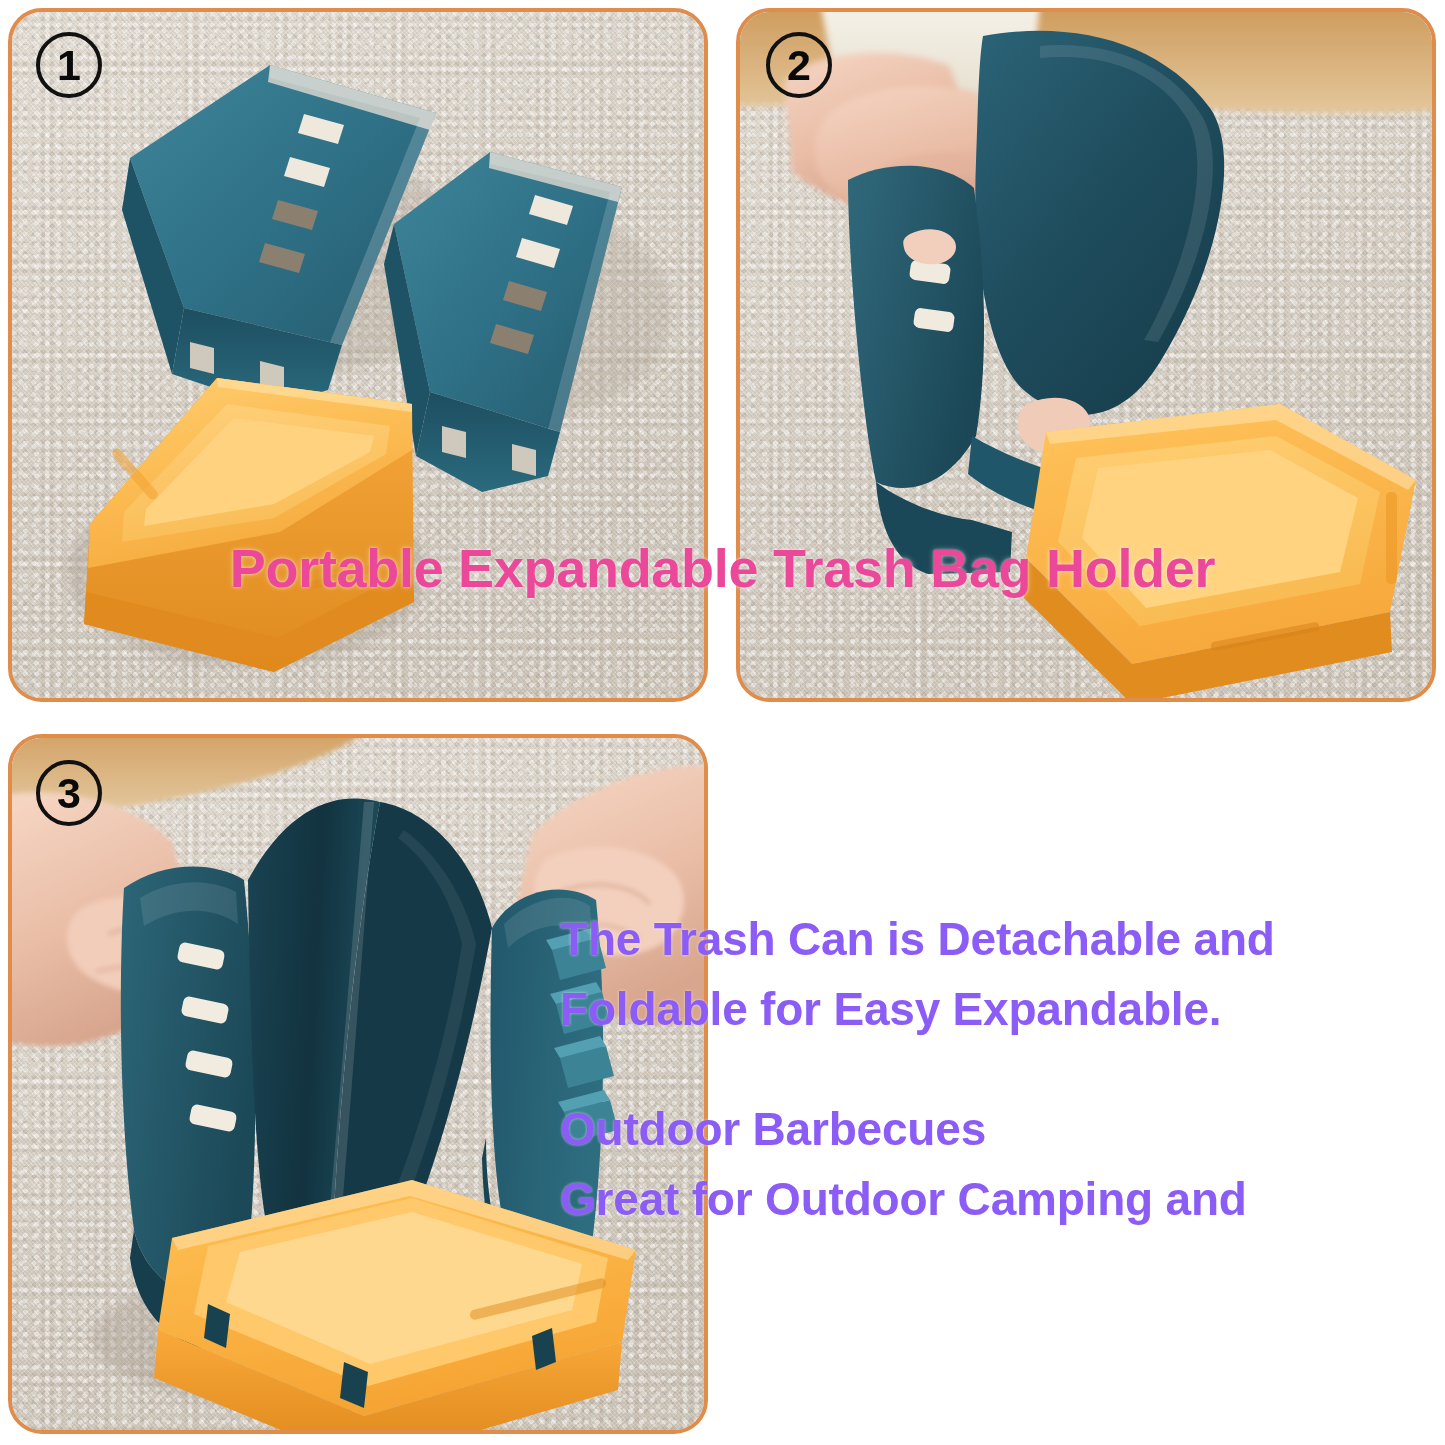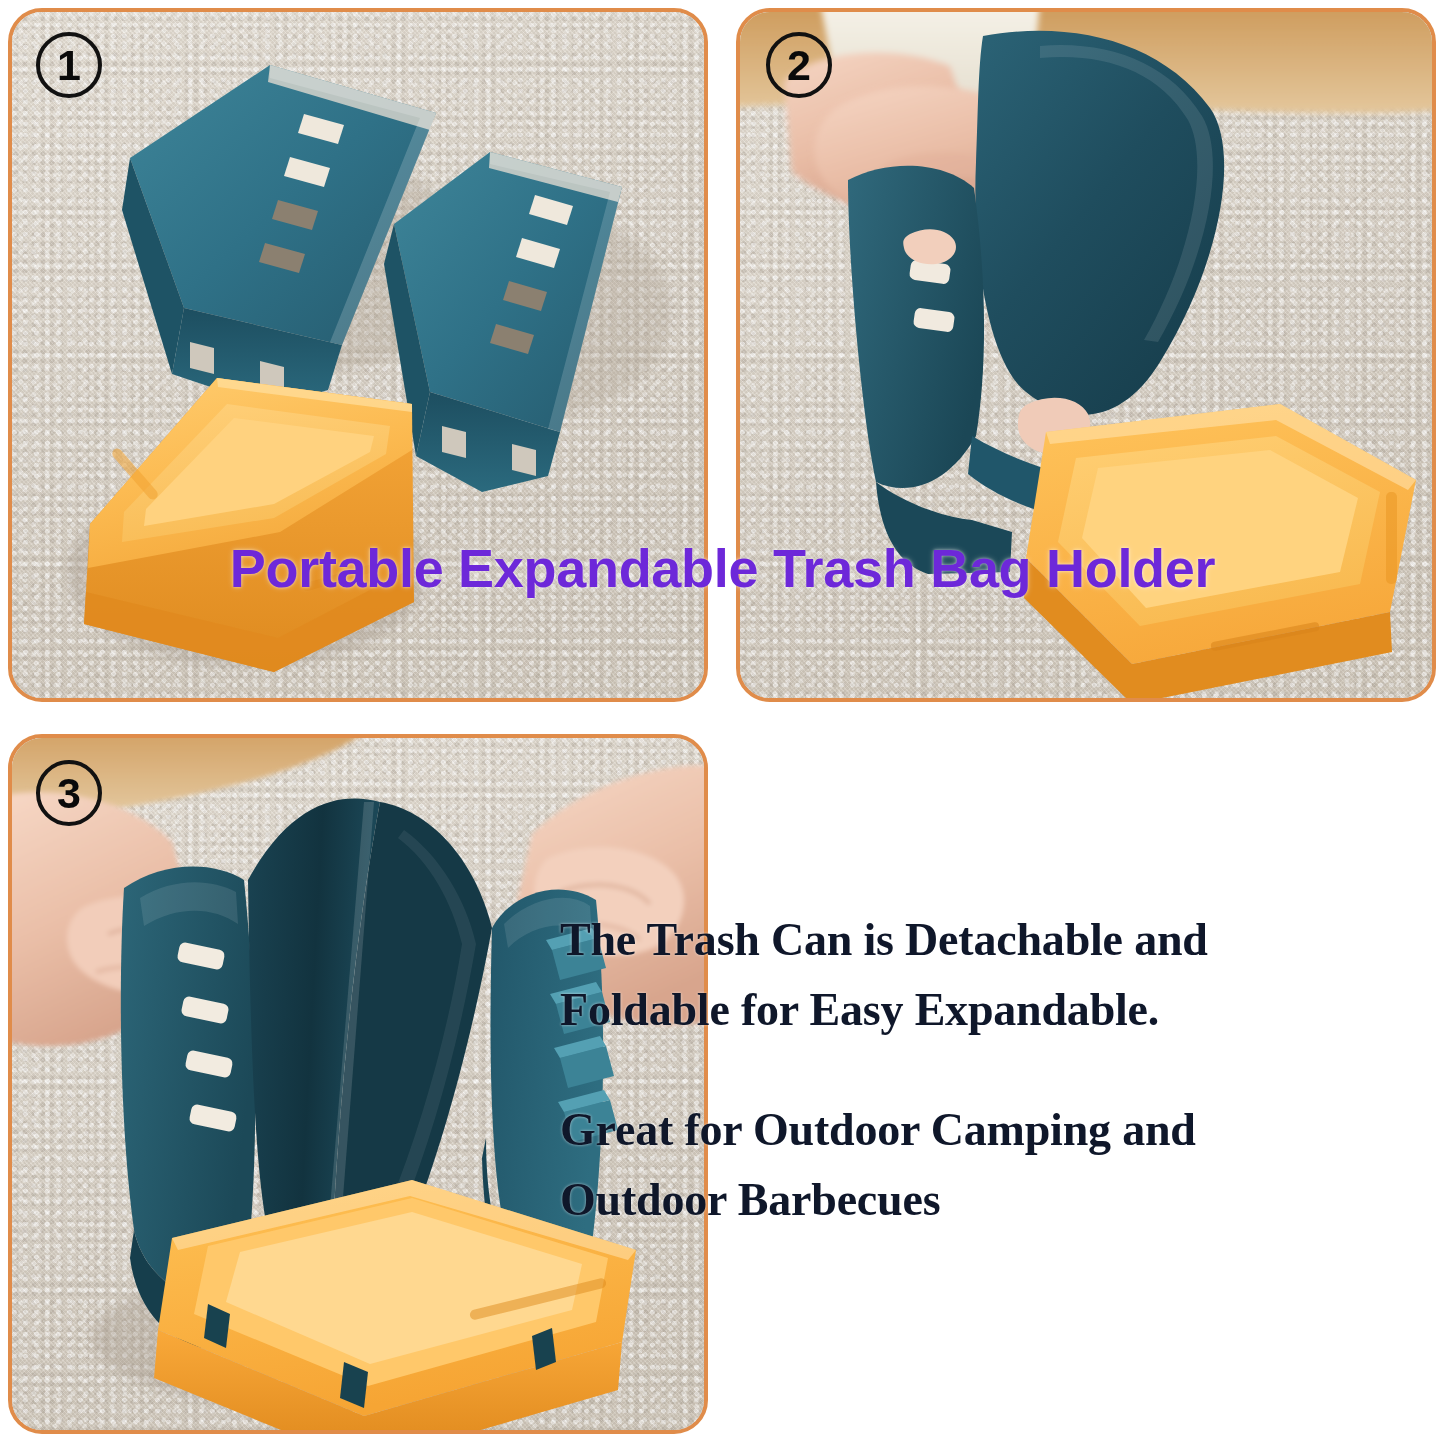--- a/index.html
+++ b/index.html
@@ -71,44 +71,43 @@
   #badge-3 { left: 36px;  top: 760px; }
 
   
   #headline {
     position: absolute;
     left: 0; top: 537px;
     width: 1445px;
     text-align: center;
     font-size: 54px;
     font-weight: 700;
-    color: #6d28d9;
+    color: #ec4899;
     letter-spacing: -0.3px;
     white-space: nowrap;
     z-index: 40;
     text-shadow: 0 0 3px rgba(255,255,255,.55), 0 0 6px rgba(255,255,255,.35);
     font-family: "Liberation Sans", sans-serif;
   }
 
   
   #copy-block {
     position: absolute;
     left: 560px; top: 905px;
     width: 880px;
     z-index: 45;
     font-family: "Liberation Sans", sans-serif;
   }
   #copy-block p {
     font-size: 46px;
     font-weight: 700;
-    color: #0f172a;
+    color: #8b5cf6;
     line-height: 1.52;
     letter-spacing: -0.2px;
     text-shadow: 0 0 3px rgba(255,255,255,.6);
-    font-family: Liberation Serif, serif;
   }
   #copy-block .gap { height: 50px; }
 </style>
 </head>
 <body>
 
 <div id="stage">
 
   <div class="panel" id="panel-1">
     <div class="photo">
@@ -403,17 +402,17 @@
   <div class="badge" id="badge-1">1</div>
   <div class="badge" id="badge-2">2</div>
   <div class="badge" id="badge-3">3</div>
 
   <div id="headline">Portable Expandable Trash Bag Holder</div>
 
   <div id="copy-block">
     <p>The Trash Can is Detachable and</p>
     <p>Foldable for Easy Expandable.</p>
     <div class="gap"></div>
+    <p>Outdoor Barbecues</p>
     <p>Great for Outdoor Camping and</p>
-    <p>Outdoor Barbecues</p>
   </div>
 
 </div>
 
 </body></html>

